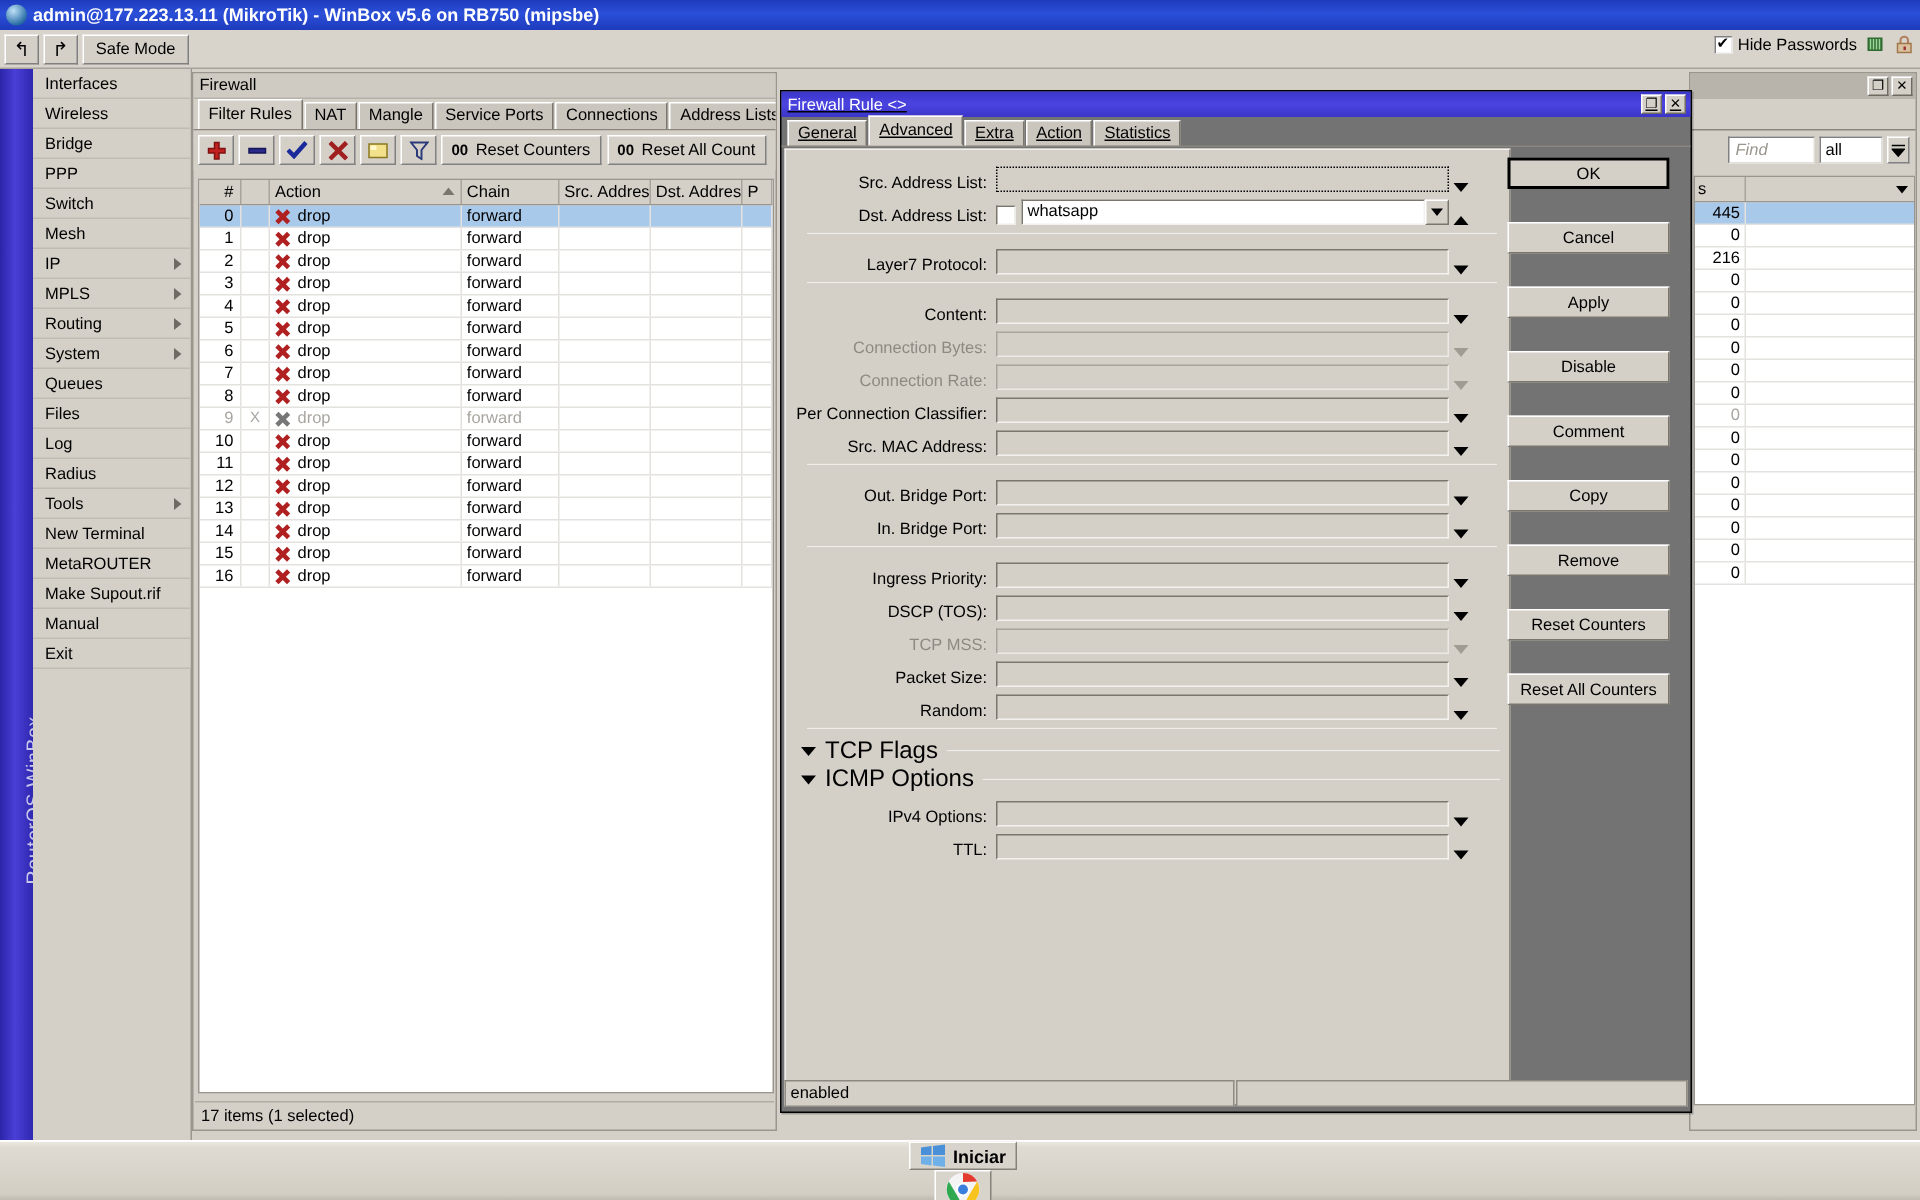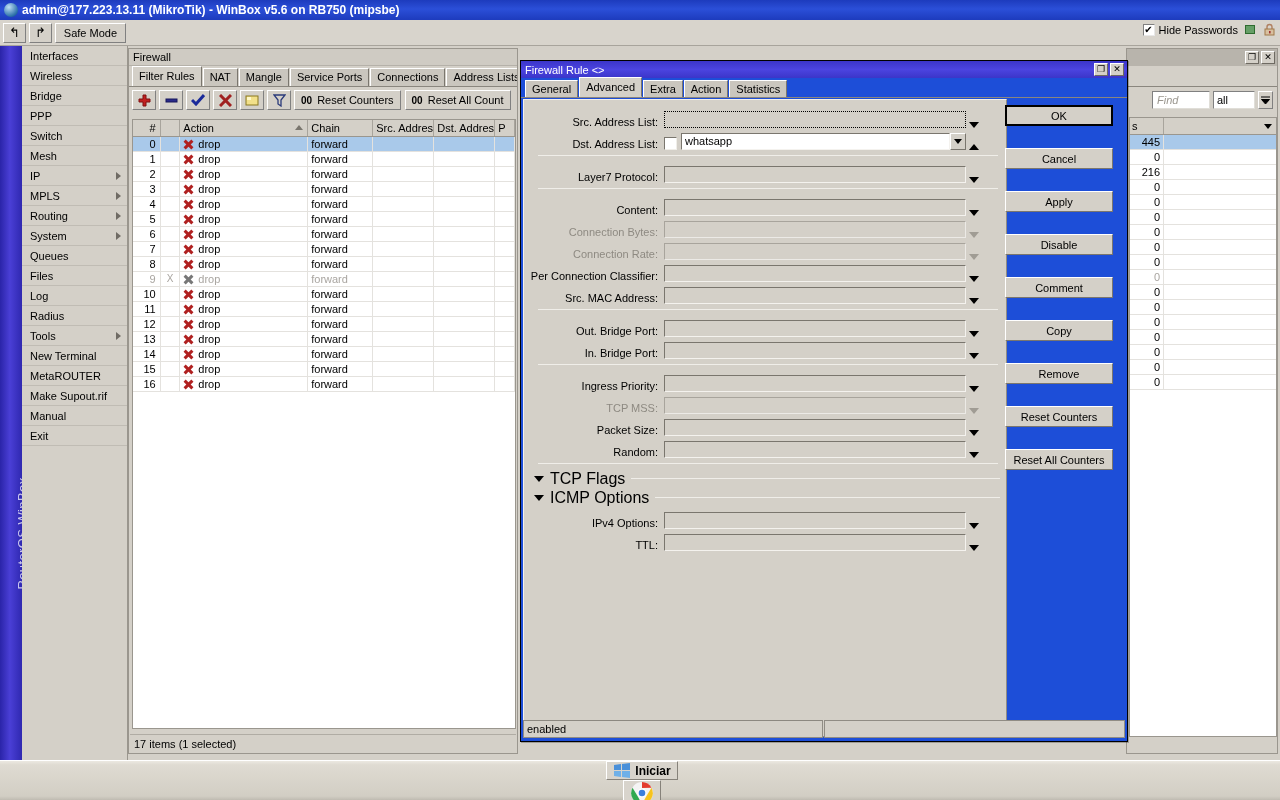--- a/index.html
+++ b/index.html
@@ -201,22 +201,23 @@
   .bg-row { display: flex; height: 15px; font-size: 11px; border-bottom: 1px solid #e4e2de; }
   .bg-row.sel { background: #a9c9ea; }
   .bg-c1 { width: 34px; text-align: right; padding-right: 3px; line-height: 14px;
     border-right: 1px solid #e4e2de; }
   .bg-c2 { flex: 1; }
   .bg-row.dis .bg-c1 { color: #a9a5a0; }
 
   
   #rule-dialog {
     position: absolute; left: 520px; top: 60px; width: 608px; height: 682px;
-    background: #1d4ed8; border: 1px solid #000000;
+    background: #737373; border: 1px solid #000000;
     box-shadow: 1px 1px 0 rgba(0,0,0,.25);
+    text-decoration: underline;
   }
   .dlg-title {
     height: 17px; background: linear-gradient(to bottom, #3b35c9, #4b44e0 50%, #3b35c9);
     color: #fff; font-size: 11px; display: flex; align-items: center;
     padding-left: 4px;
   }
   .dlg-title .spacer { flex: 1; }
   .dlg-tabs {
     height: 20px; display: flex; align-items: flex-end; padding-left: 4px;
     border-bottom: 1px solid #8a867e; position: relative;
@@ -846,20 +847,27 @@
         <div class="field-row">
           <div class="fld-label">In. Bridge Port:</div>
           <div class="fld-input"></div>
           <div class="arrow-dn">
             <i></i>
           </div>
         </div>
         <div class="sep"></div>
         <div class="field-row">
           <div class="fld-label">Ingress Priority:</div>
+          <div class="fld-input"></div>
+          <div class="arrow-dn">
+            <i></i>
+          </div>
+        </div>
+        <div class="field-row">
+          <div class="fld-label">DSCP (TOS):</div>
           <div class="fld-input"></div>
           <div class="arrow-dn">
             <i></i>
           </div>
         </div>
         <div class="field-row">
           <div class="fld-label dim">TCP MSS:</div>
           <div class="fld-input dim"></div>
           <div class="arrow-dn dim">
             <i></i>

